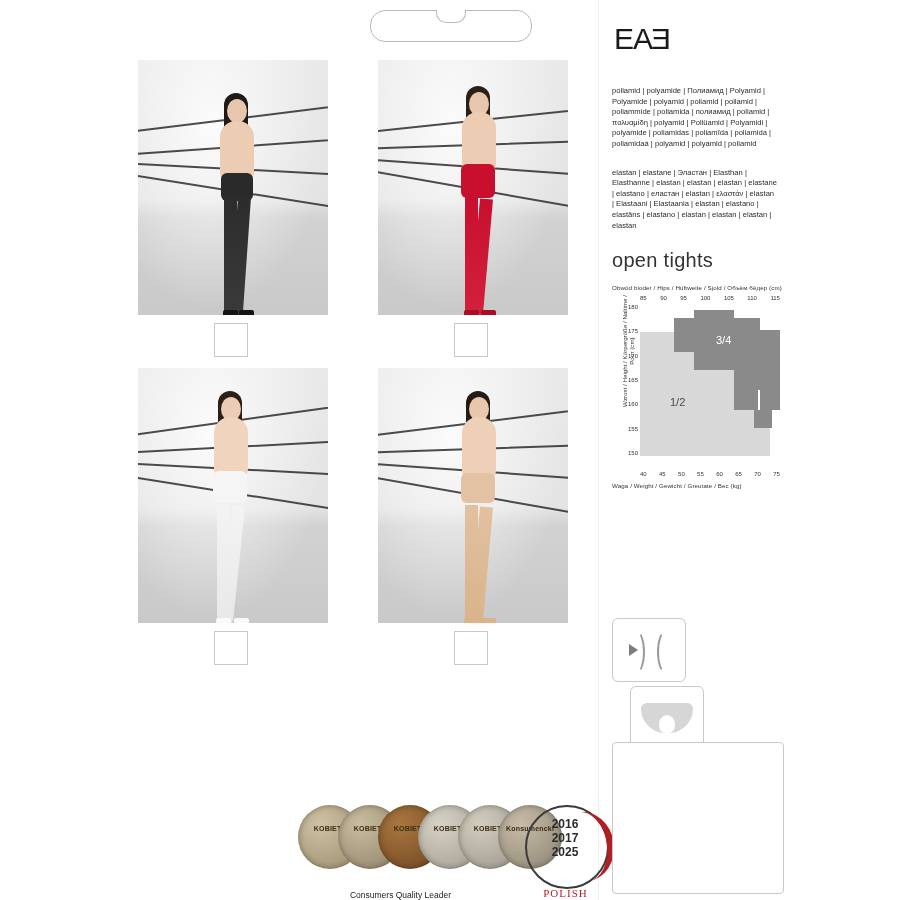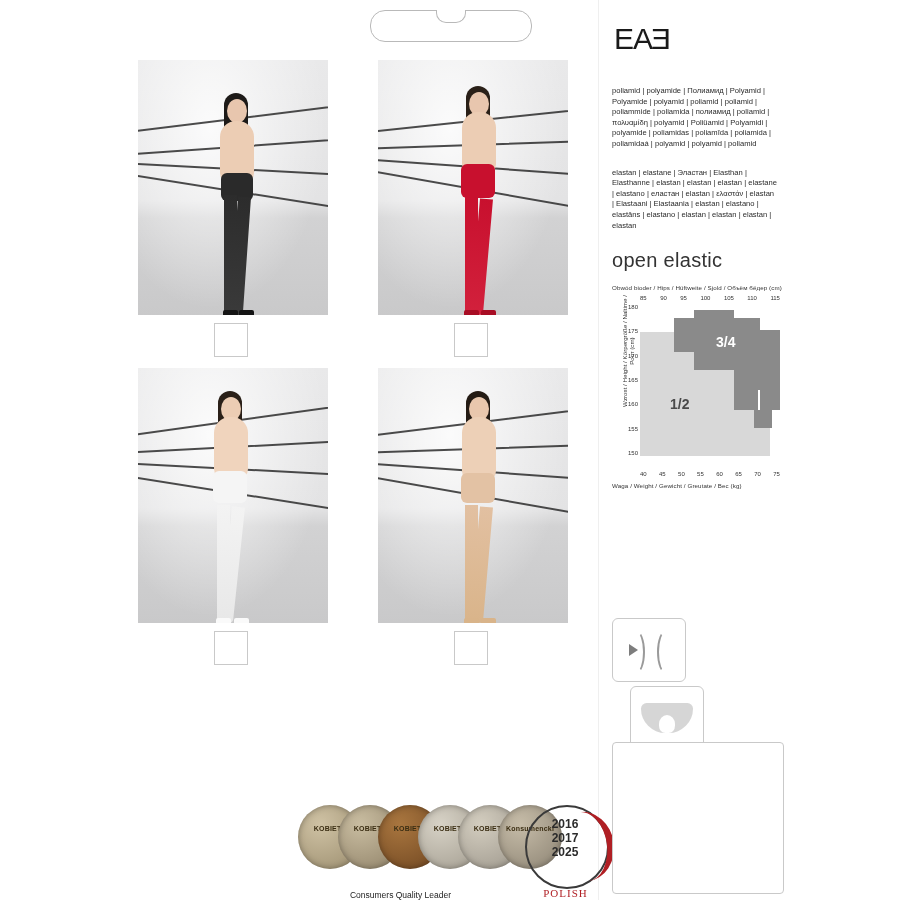--- a/index.html
+++ b/index.html
@@ -138,21 +138,21 @@
   }
   .ylabel{
     position:absolute;left:-44px;top:60px;width:120px;font-size:6.2px;color:#333;
     transform:rotate(-90deg);transform-origin:center;text-align:center;
   }
   .plot{position:absolute;left:28px;top:20px;width:140px;height:152px;background:#fff;}
   .cell{position:absolute;}
   .c-light{background:#d8d8d8;}
   .c-dark{background:#8a8a8a;}
   .cell-txt{
-    position:absolute;font-size:14px;font-weight:bold;color:#fff;
+    position:absolute;font-size:11px;font-weight:normal;color:#fff;
   }
   .cell-txt.dark-on-light{color:#4a4a4a;}
 
   
   .picto-row{position:absolute;left:612px;top:618px;width:170px;}
   .picto{
     width:72px;height:62px;border:1px solid #c9c9c9;border-radius:6px;background:#fff;
     position:relative;display:inline-block;
   }
   .picto + .picto{margin-left:18px;}
@@ -324,21 +324,21 @@
   <div class="right">
 
     <div class="eac">
       EA<span class="mirror">E</span>
     </div>
 
     <div class="fiber">poliamid | polyamide | Полиамид | Polyamid | Polyamide | polyamid | poliamid | poliamid | poliammide | poliamida | полиамид | poliamid | πολυαμίδη | polyamid | Poliüamid | Polyamidi | polyamide | poliamidas | poliamīda | poliamida | poliamidaá | polyamid | polyamid | poliamid</div>
 
     <div class="fiber">elastan | elastane | Эластан | Elasthan | Elasthanne | elastan | elastan | elastan | elastane | elastano | елacтaн | elastan | ελαστάν | elastan | Elastaani | Elastaania | elastan | elastano | elastāns | elastano | elastan | elastan | elastan | elastan</div>
 
-    <div class="opentights">open elastic</div>
+    <div class="opentights">open tights</div>
 
     <div class="chart">
       <div class="chart-top-label">Obwód bioder / Hips / Hüftweite / Sjold / Объём бёдер (cm)</div>
 
       <div class="xticks">
         <span>85</span>
         <span>90</span>
         <span>95</span>
         <span>100</span>
         <span>105</span>

